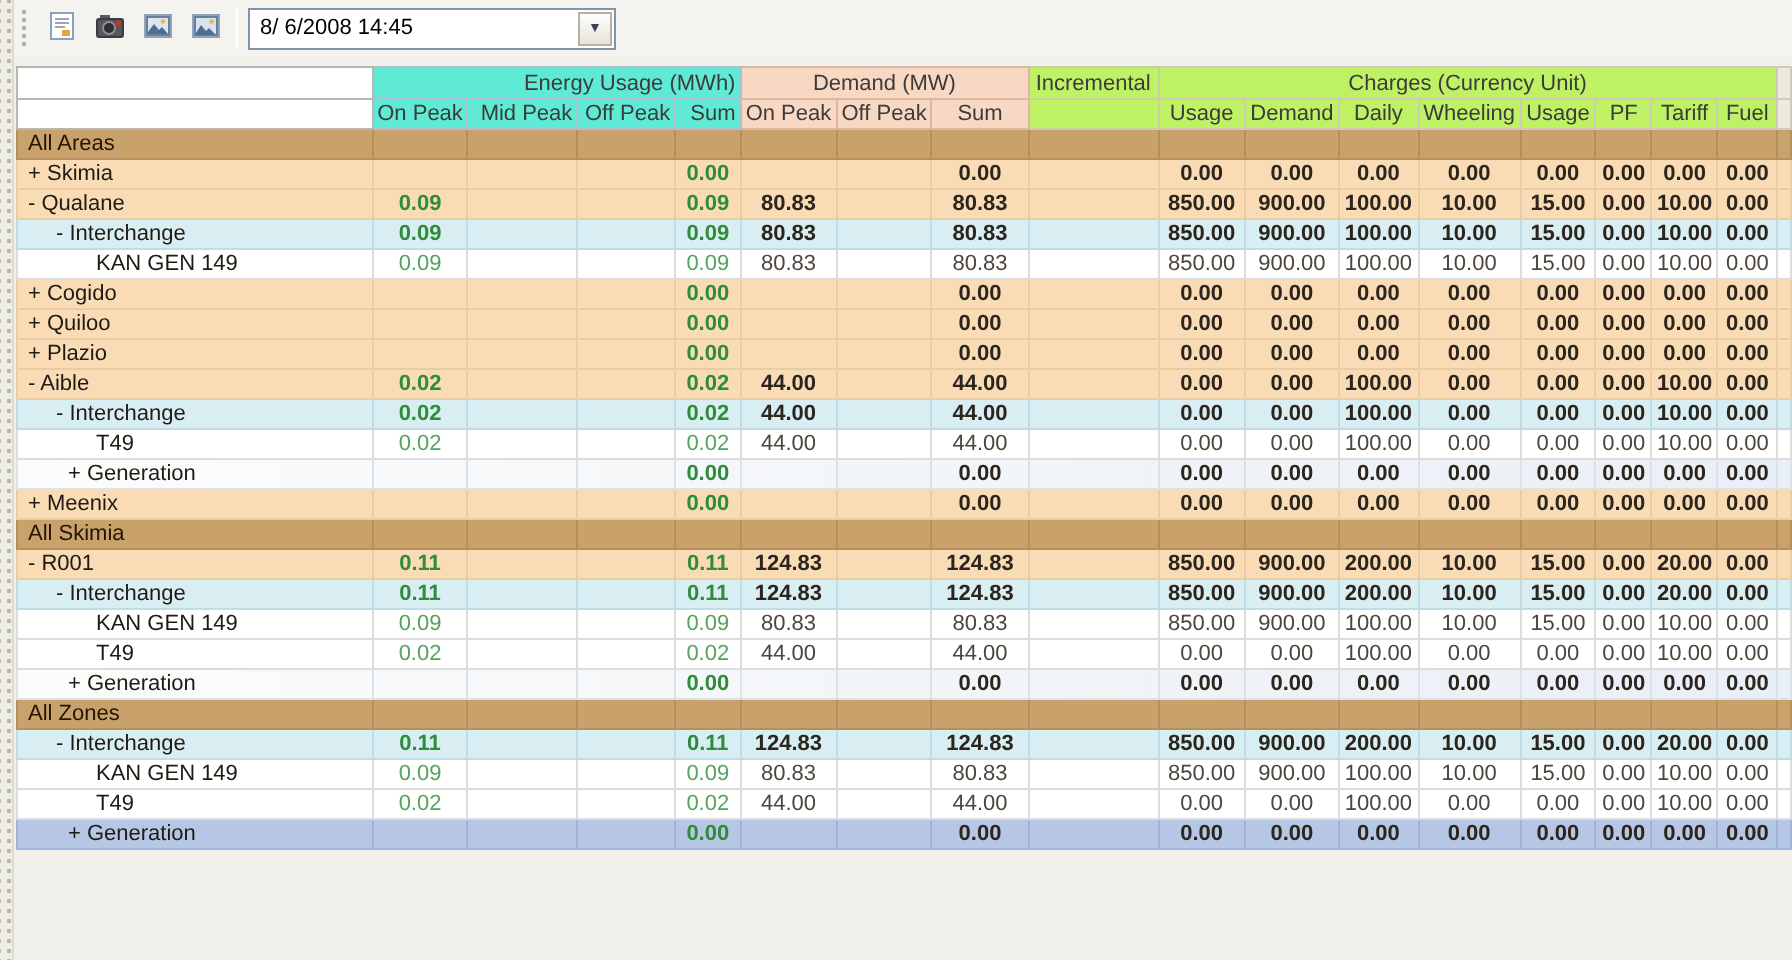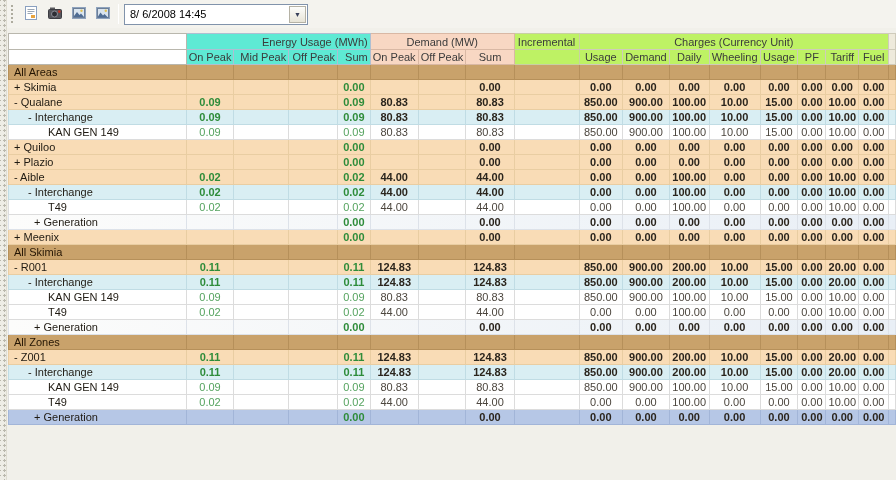--- a/index.html
+++ b/index.html
@@ -278,20 +278,40 @@
           <td class="val v-dark">900.00</td>
           <td class="val v-dark">100.00</td>
           <td class="val v-dark">10.00</td>
           <td class="val v-dark">15.00</td>
           <td class="val v-dark">0.00</td>
           <td class="val v-dark">10.00</td>
           <td class="val v-dark">0.00</td>
           <td></td>
         </tr>
         <tr class="r-area rb">
+          <td class="name">+ Cogido</td>
+          <td class="val v-green"></td>
+          <td class="val v-green"></td>
+          <td class="val v-green"></td>
+          <td class="val v-green">0.00</td>
+          <td class="val v-dark"></td>
+          <td class="val v-dark"></td>
+          <td class="val v-dark">0.00</td>
+          <td class="val "></td>
+          <td class="val v-dark">0.00</td>
+          <td class="val v-dark">0.00</td>
+          <td class="val v-dark">0.00</td>
+          <td class="val v-dark">0.00</td>
+          <td class="val v-dark">0.00</td>
+          <td class="val v-dark">0.00</td>
+          <td class="val v-dark">0.00</td>
+          <td class="val v-dark">0.00</td>
+          <td></td>
+        </tr>
+        <tr class="r-area rb">
           <td class="name">+ Quiloo</td>
           <td class="val v-green"></td>
           <td class="val v-green"></td>
           <td class="val v-green"></td>
           <td class="val v-green">0.00</td>
           <td class="val v-dark"></td>
           <td class="val v-dark"></td>
           <td class="val v-dark">0.00</td>
           <td class="val "></td>
           <td class="val v-dark">0.00</td>
@@ -557,40 +577,20 @@
           <td class="val v-dark"></td>
           <td class="val v-dark"></td>
           <td class="val v-dark"></td>
           <td class="val v-dark"></td>
           <td class="val v-dark"></td>
           <td class="val v-dark"></td>
           <td class="val v-dark"></td>
           <td class="val v-dark"></td>
           <td></td>
         </tr>
-        <tr class="r-area rb">
-          <td class="name">- Z001</td>
-          <td class="val v-green">0.11</td>
-          <td class="val v-green"></td>
-          <td class="val v-green"></td>
-          <td class="val v-green">0.11</td>
-          <td class="val v-dark">124.83</td>
-          <td class="val v-dark"></td>
-          <td class="val v-dark">124.83</td>
-          <td class="val "></td>
-          <td class="val v-dark">850.00</td>
-          <td class="val v-dark">900.00</td>
-          <td class="val v-dark">200.00</td>
-          <td class="val v-dark">10.00</td>
-          <td class="val v-dark">15.00</td>
-          <td class="val v-dark">0.00</td>
-          <td class="val v-dark">20.00</td>
-          <td class="val v-dark">0.00</td>
-          <td></td>
-        </tr>
         <tr class="r-interchange rb">
           <td class="name">- Interchange</td>
           <td class="val v-green">0.11</td>
           <td class="val v-green"></td>
           <td class="val v-green"></td>
           <td class="val v-green">0.11</td>
           <td class="val v-dark">124.83</td>
           <td class="val v-dark"></td>
           <td class="val v-dark">124.83</td>
           <td class="val "></td>

